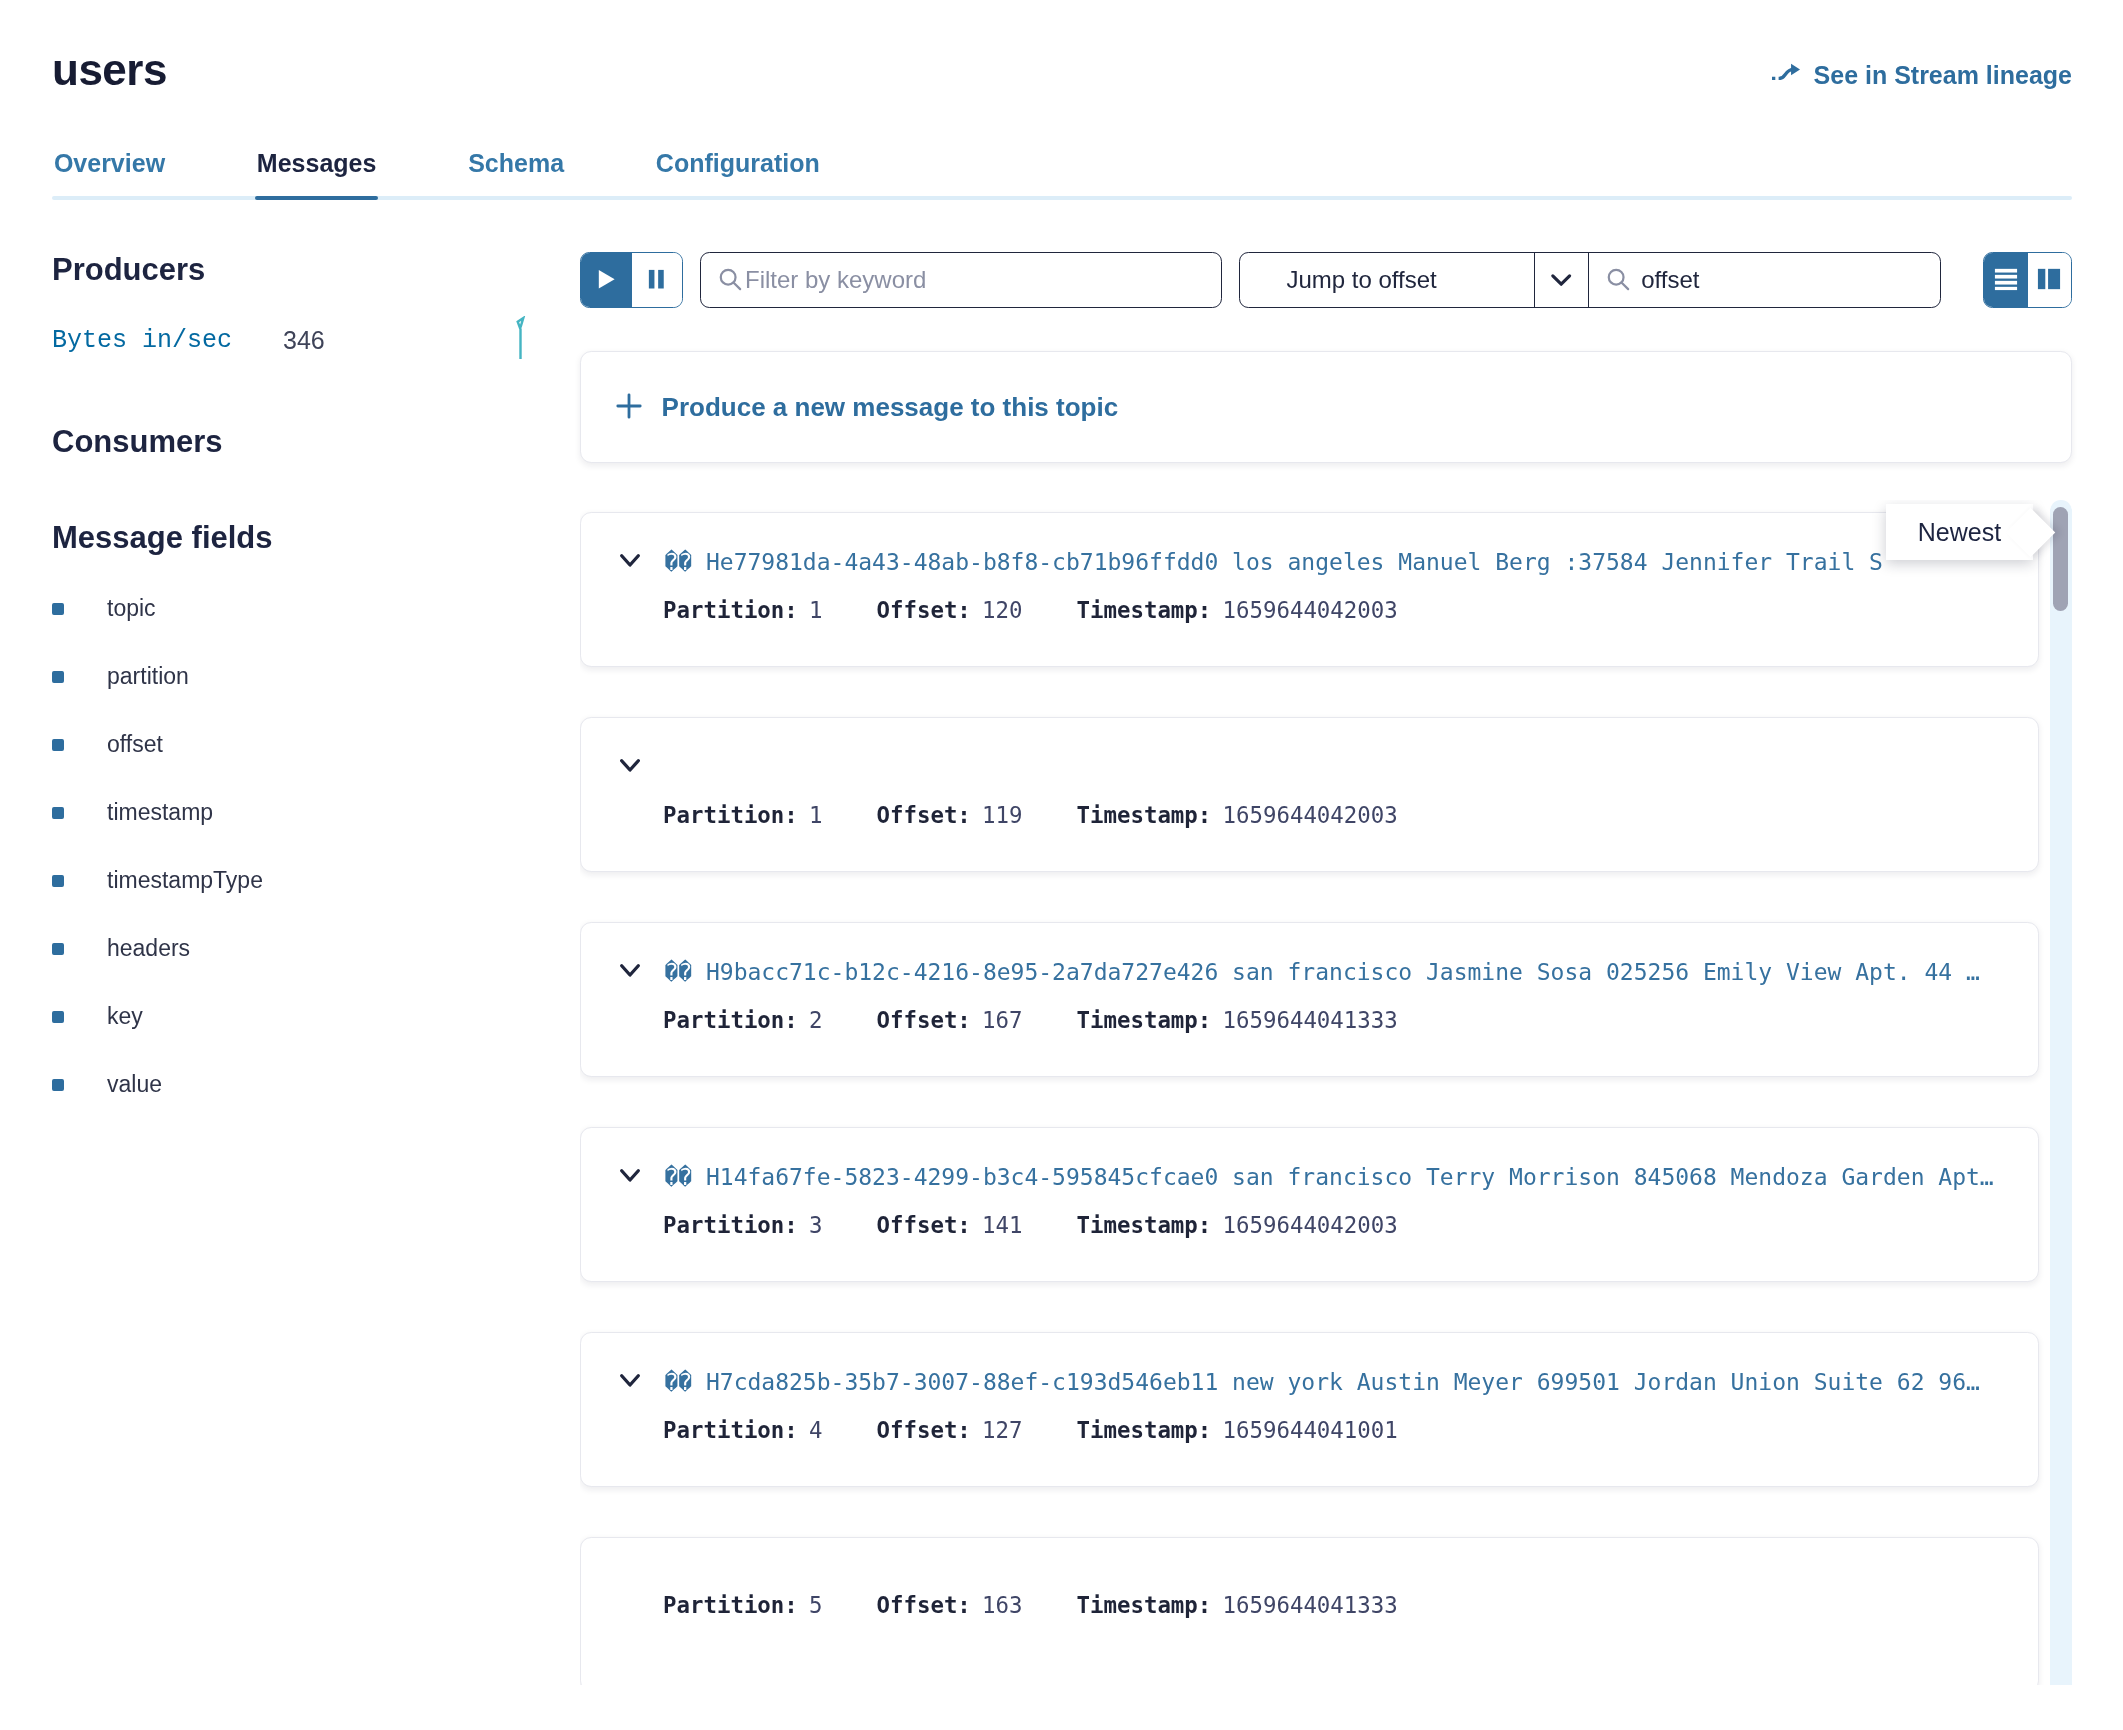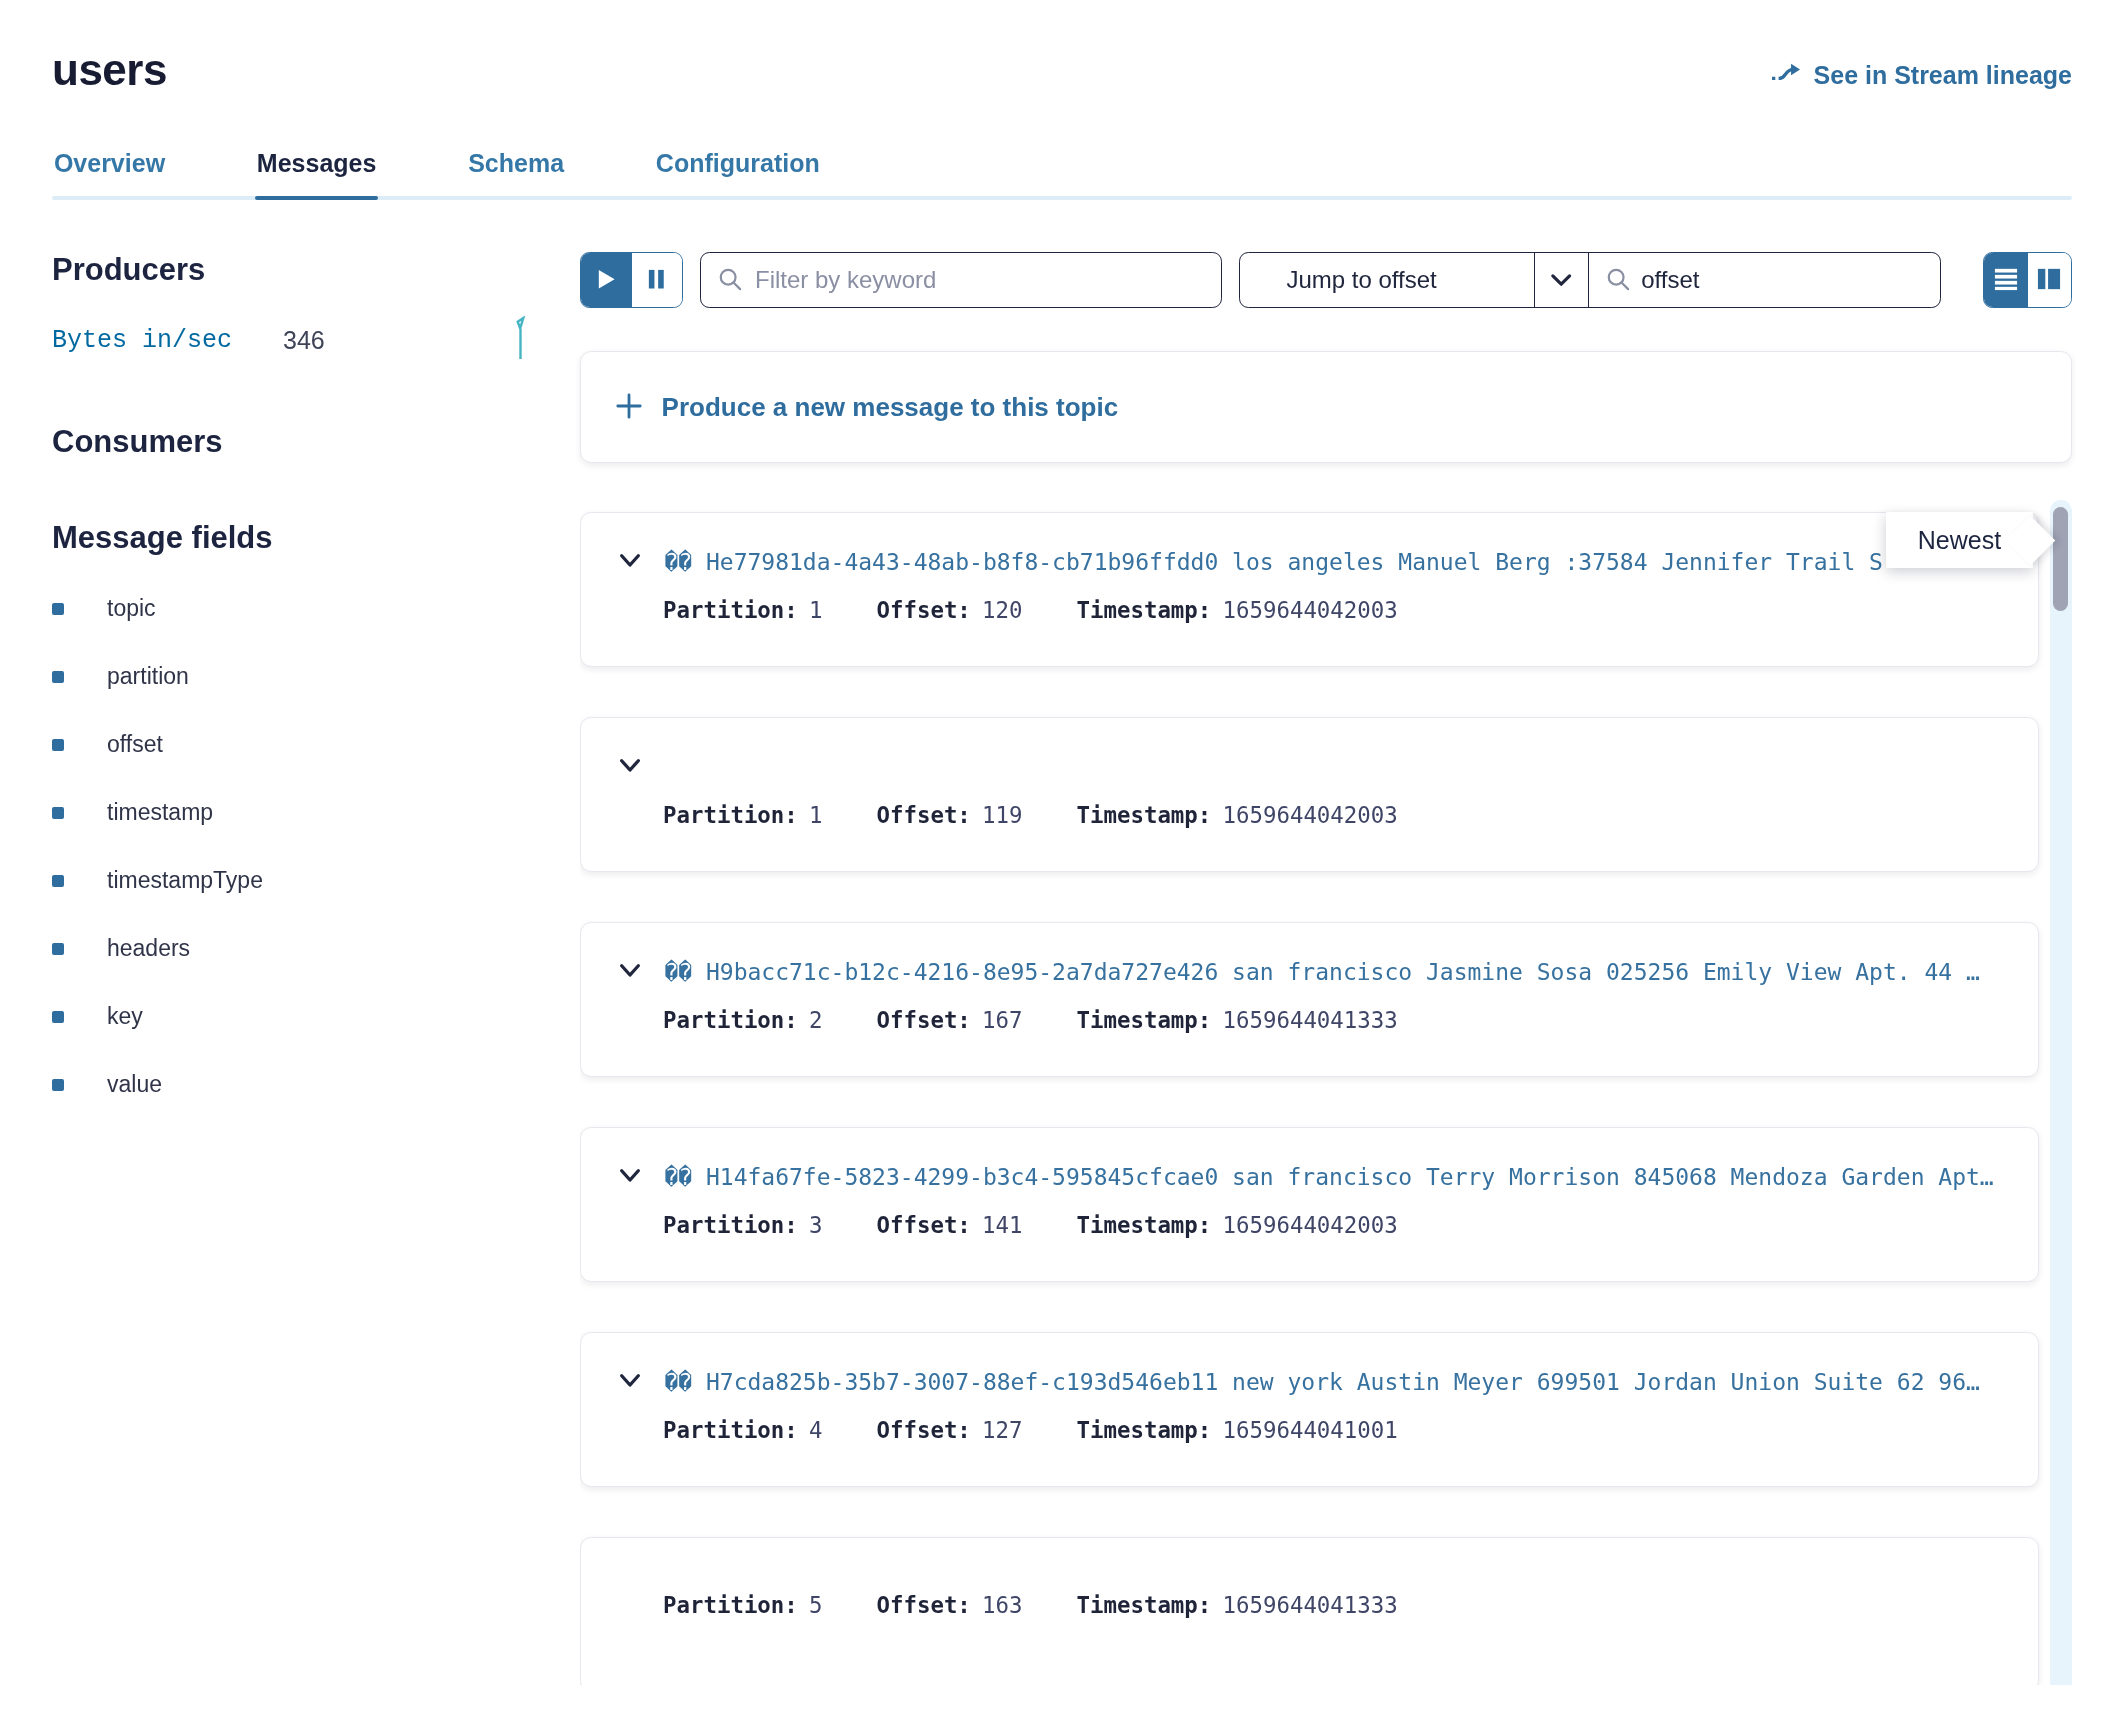--- a/index.html
+++ b/index.html
@@ -40,21 +40,21 @@
   .bullet { width:12px; height:12px; background:#2e6d9e; border-radius:1.9px; flex-shrink:0; }
   .field-label { font-size:23px; color:#2f3448; }
 
   
   .toolbar { display:flex; gap:17px; height:56px; align-items:stretch; }
   .playpause { display:flex; border:1.9px solid #2e6d9e; border-radius:9.3px; overflow:hidden;
     width:103px; flex-shrink:0; }
   .pp-btn { flex:1; display:flex; align-items:center; justify-content:center; cursor:pointer;
     background:#ffffff; }
   .pp-btn.active { background:#2e6d9e; }
-  .search-box { display:flex; align-items:center; gap:13px; border:1.9px solid #20263d;
+  .search-box { display:flex; align-items:center; gap:3px; border:1.9px solid #20263d;
     border-radius:9.3px; padding:0 17px; background:#fff; }
   .filter-box { width:522px; }
   .filter-box input { border:none; outline:none; font-size:24px; flex:1;
     font-family:"Liberation Sans", sans-serif; color:#20263d; background:transparent; }
   .filter-box input::placeholder { color:#8a8fa3; }
   .jump-group { display:flex; border:1.9px solid #20263d; border-radius:9.3px; overflow:hidden;
     background:#fff;padding-left:24px; }
   .jump-select { display:flex; align-items:center; cursor:pointer; }
   .jump-text { font-size:24px; color:#20263d; padding:0 22.4px; width:270px; }
   .jump-chevron { width:54px; align-self:stretch; display:flex; align-items:center;
@@ -91,21 +91,21 @@
   .meta-label { font-weight:700; color:#1f2438; }
   .meta-value { color:#3f4566; }
 
   
   .scroll-track { position:absolute; top:0; right:0; width:22.4px; height:100%;
     background:#e8f4fc; border-radius:11.2px 11.2px 0 0; }
   .scroll-thumb { position:absolute; top:6.5px; left:3.7px; width:15px; height:104px;
     background:#9fa3b4; border-radius:8.4px; cursor:pointer; }
 
   
-  .newest { position:absolute; top:12px; right:39px; width:147px; height:56px; background:#fff;
+  .newest { position:absolute; top:4px; right:39px; width:147px; height:56px; background:#fff;
     box-shadow:0 3.7px 13px rgba(23,26,49,0.22); display:flex; align-items:center;
     justify-content:center; z-index:5; }
   .newest::after { content:''; position:absolute; right:-15px; top:10.3px; width:35px; height:35px;
     background:#fff; transform:rotate(45deg); box-shadow:3.7px -3.7px 7.5px rgba(23,26,49,0.12); }
   .newest-label { font-size:25px; color:#1d2440; position:relative; z-index:6; }
 </style>
 </head>
 <body>
 
 <div class="page">

